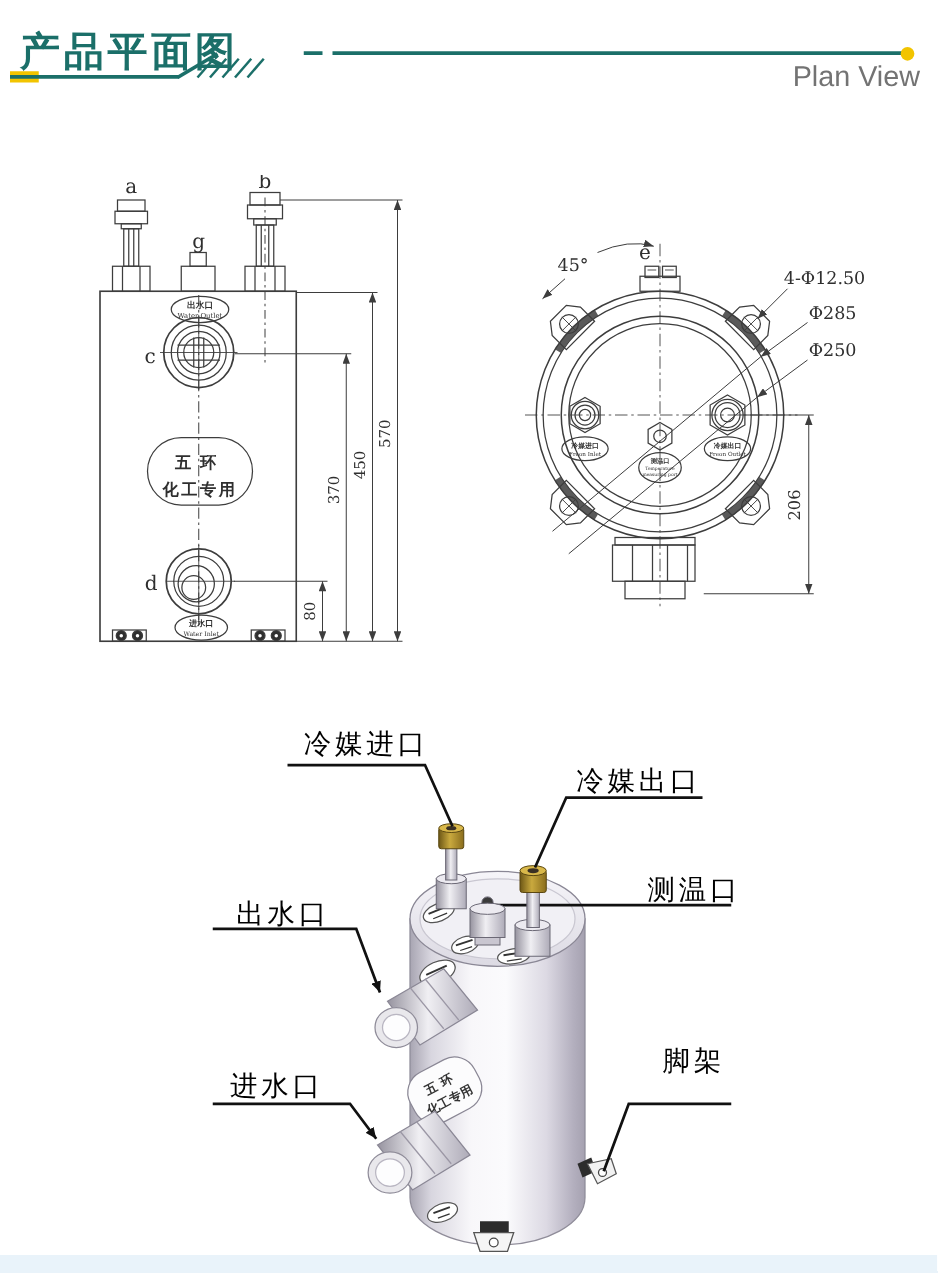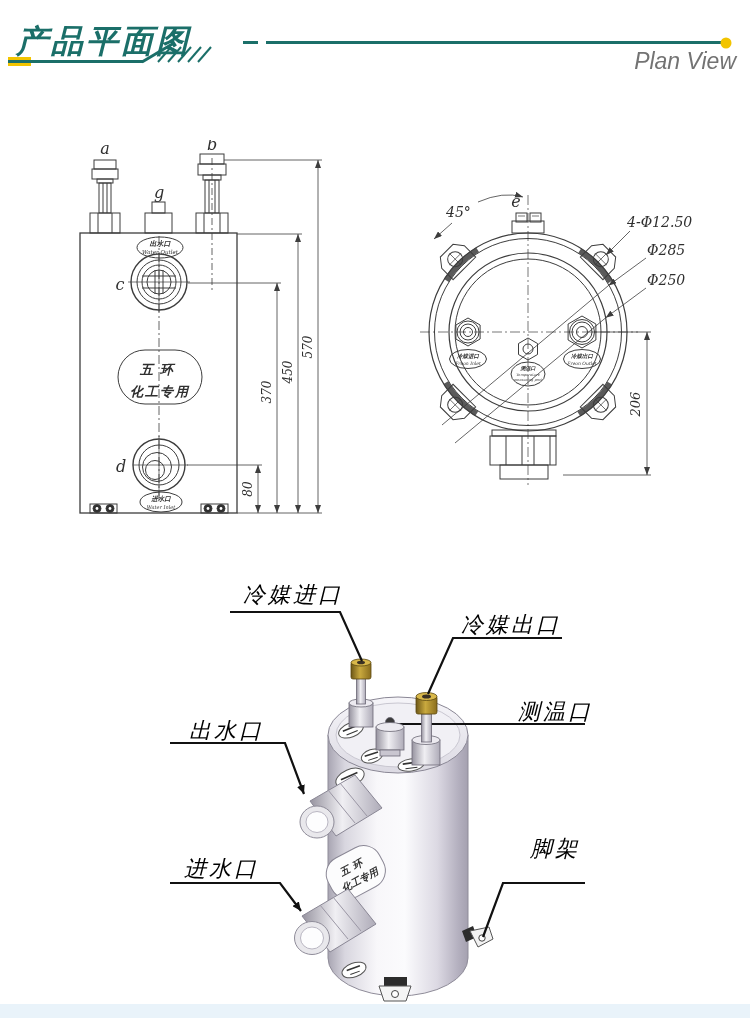--- a/index.html
+++ b/index.html
@@ -1,17 +1,17 @@
 <!DOCTYPE html>
 <html><head>
 <meta charset="utf-8">
 <style>
   html,body{margin:0;padding:0;background:#fff;}
   #page{position:relative;width:750px;height:1018px;background:#ffffff;overflow:hidden;
-        font-family:"Liberation Sans", sans-serif;font-style:italic;}
+        font-family:"Liberation Sans", sans-serif;}
   .abs{position:absolute;}
   
   .hdr-title{left:16px;top:20px;font-size:32px;font-weight:bold;color:#1b6f69;letter-spacing:3px;}
   .hdr-sub{left:596px;top:48px;width:140px;text-align:right;font-size:23px;color:#737373;}
   
   .dtxt{font-family:"DejaVu Serif", serif;fill:#2f2f2f;}
   .callout{font-family:"DejaVu Serif", serif;font-size:22px;color:#000;letter-spacing:3px;white-space:nowrap;}
   .strip{left:0;top:1004px;width:750px;height:14px;background:#e9f3fa;}
   svg{display:block;}
 </style>

